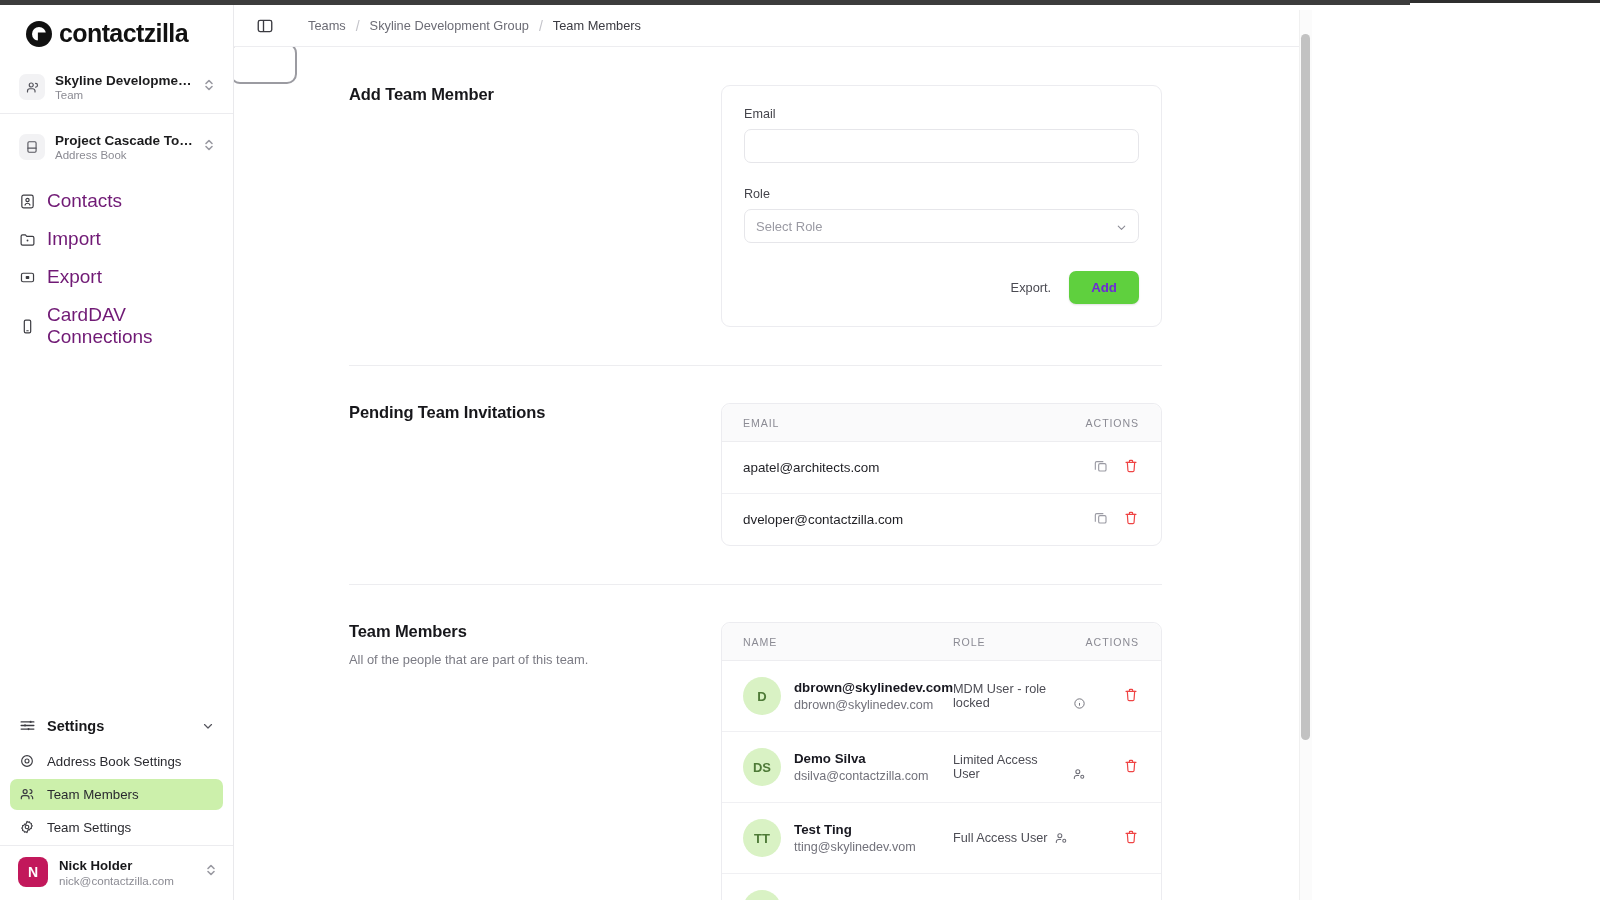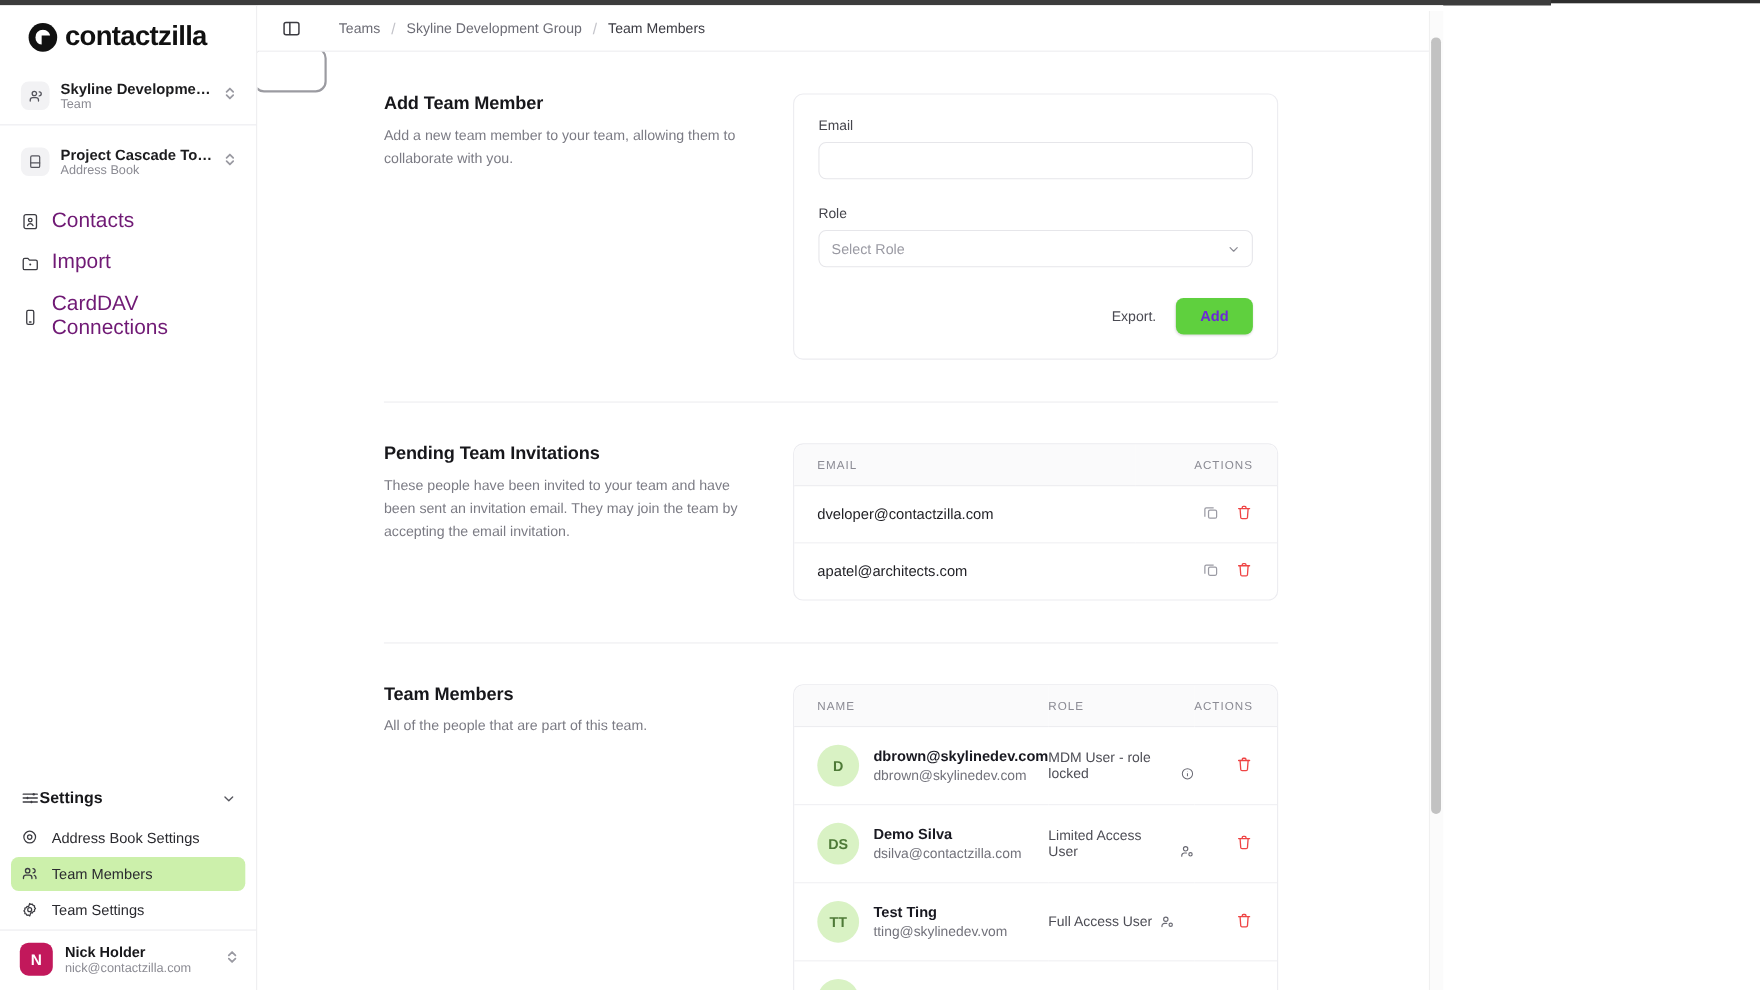--- a/index.html
+++ b/index.html
@@ -84,21 +84,21 @@
     margin: 0 10px; padding: 8px 9px;
     border-radius: 7px; cursor: pointer;
     font-size: 19px; color: #701a75;
   }
   .nav-icon { width: 17px; height: 17px; flex: none; color: #3c3c42; display:flex; }
 
   #sidebar-bottom {
     position: absolute; bottom: 0; left: 0; right: 0;
   }
   .settings-head {
-    display: flex; align-items: center; 
+    display: flex; align-items: center; gap: 11px;
     padding: 10px 18px 10px 19px; cursor: pointer;
   }
   .settings-head .lbl { font-size: 14.5px; font-weight: 700; color: #18181b; flex: 1; }
   .sub-item {
     display: flex; align-items: center; gap: 11px;
     margin: 2px 10px; padding: 7px 9px;
     border-radius: 7px; cursor: pointer;
     font-size: 13.3px; color: #2a2a2f;
   }
   .sub-item.active { background: #ccf0ab; }
@@ -313,20 +313,29 @@
           <svg width="17" height="17" viewBox="0 0 24 24" fill="none" stroke="currentColor" stroke-width="1.7" stroke-linecap="round" stroke-linejoin="round">
             <path d="M3 7.5a2 2 0 0 1 2-2h4l2 2.2h8a2 2 0 0 1 2 2V18a2 2 0 0 1-2 2H5a2 2 0 0 1-2-2z"></path>
               <circle cx="12" cy="13.4" r="1.3" fill="currentColor" stroke="none"></circle>
           </svg>
         </span>
         <span>Import</span>
       </div>
       <div class="nav-item">
         <span class="nav-icon">
           <svg width="17" height="17" viewBox="0 0 24 24" fill="none" stroke="currentColor" stroke-width="1.7" stroke-linecap="round" stroke-linejoin="round">
+            <rect x="3.5" y="6" width="17" height="12" rx="2.2"></rect>
+              <rect x="9.5" y="10" width="5" height="4.2" rx="1" fill="currentColor" stroke="none"></rect>
+          </svg>
+        </span>
+        <span>Export</span>
+      </div>
+      <div class="nav-item">
+        <span class="nav-icon">
+          <svg width="17" height="17" viewBox="0 0 24 24" fill="none" stroke="currentColor" stroke-width="1.7" stroke-linecap="round" stroke-linejoin="round">
             <rect x="7.5" y="3" width="9" height="18" rx="2"></rect>
               <path d="M11 18h2"></path>
           </svg>
         </span>
         <span>CardDAV Connections</span>
       </div>
     </nav>
 
     <div id="sidebar-bottom">
       <div class="settings-head">
@@ -410,21 +419,20 @@
         <span class="crumb-sep">/</span>
         <span class="crumb cur">Team Members</span>
       </nav>
     </header>
 
     <div id="content">
 
       <div class="section">
         <div class="sec-left">
           <div class="sec-title">Add Team Member</div>
-          <div class="sec-desc">Add a new team member to your team, allowing them to collaborate with you.</div>
         </div>
         <div class="sec-right">
           <div class="card" style="padding:21px 22px 22px 22px">
             <div>
               <div class="field-label">Email</div>
               <input class="text-input" type="text" placeholder="" style="">
             </div>
             <div style="height:24px"></div>
             <div>
               <div class="field-label">Role</div>
@@ -444,53 +452,52 @@
               <button class="btn-add">Add</button>
               <span class="btn-add-focus" style="position:absolute;right:-4px;width:67px;height:41px;top:-4px"></span>
             </div>
           </div>
         </div>
       </div>
 
       <div class="section divided" style="margin-top:38px">
         <div class="sec-left">
           <div class="sec-title">Pending Team Invitations</div>
-          <div class="sec-desc">These people have been invited to your team and have been sent an invitation email. They may join the team by accepting the email invitation.</div>
         </div>
         <div class="sec-right">
           <div class="card">
             <table class="tbl">
               <thead>
                 <tr>
                   <th>EMAIL</th>
                   <th>ACTIONS</th>
                 </tr>
               </thead>
               <tbody>
                 <tr>
-                  <td>dveloper@contactzilla.com</td>
+                  <td>apatel@architects.com</td>
                   <td>
                     <span class="act-wrap">
                       <span class="icon-btn copy-ico">
                         <svg width="16" height="16" viewBox="0 0 24 24" fill="none" stroke="currentColor" stroke-width="1.7" stroke-linejoin="round">
                           <rect x="8.5" y="8.5" width="11" height="11" rx="2"></rect>
                             <path d="M15.5 5.5h-10a2 2 0 0 0-2 2v10"></path>
                         </svg>
                       </span>
                       <span class="icon-btn trash-ico">
                         <svg width="16" height="16" viewBox="0 0 24 24" fill="none" stroke="currentColor" stroke-width="1.8" stroke-linecap="round" stroke-linejoin="round">
                           <path d="M4.5 6.5h15M9.5 6.5V4.8a1.3 1.3 0 0 1 1.3-1.3h2.4a1.3 1.3 0 0 1 1.3 1.3v1.7"></path>
                           <path d="M6.5 6.5l.9 12.2a1.8 1.8 0 0 0 1.8 1.6h5.6a1.8 1.8 0 0 0 1.8-1.6l.9-12.2"></path>
                         </svg>
                       </span>
                     </span>
                   </td>
                 </tr>
                 <tr>
-                  <td>apatel@architects.com</td>
+                  <td>dveloper@contactzilla.com</td>
                   <td>
                     <span class="act-wrap">
                       <span class="icon-btn copy-ico">
                         <svg width="16" height="16" viewBox="0 0 24 24" fill="none" stroke="currentColor" stroke-width="1.7" stroke-linejoin="round">
                           <rect x="8.5" y="8.5" width="11" height="11" rx="2"></rect>
                             <path d="M15.5 5.5h-10a2 2 0 0 0-2 2v10"></path>
                         </svg>
                       </span>
                       <span class="icon-btn trash-ico">
                         <svg width="16" height="16" viewBox="0 0 24 24" fill="none" stroke="currentColor" stroke-width="1.8" stroke-linecap="round" stroke-linejoin="round">

